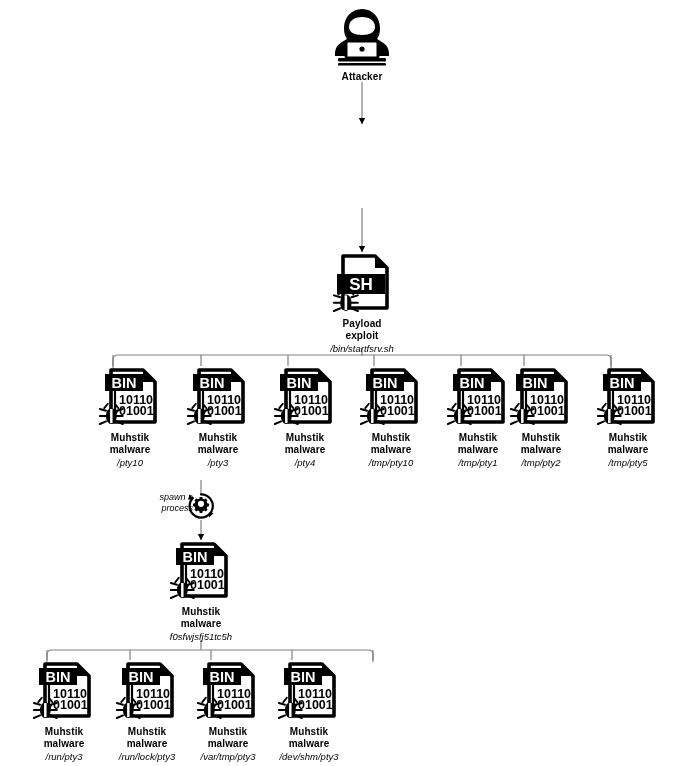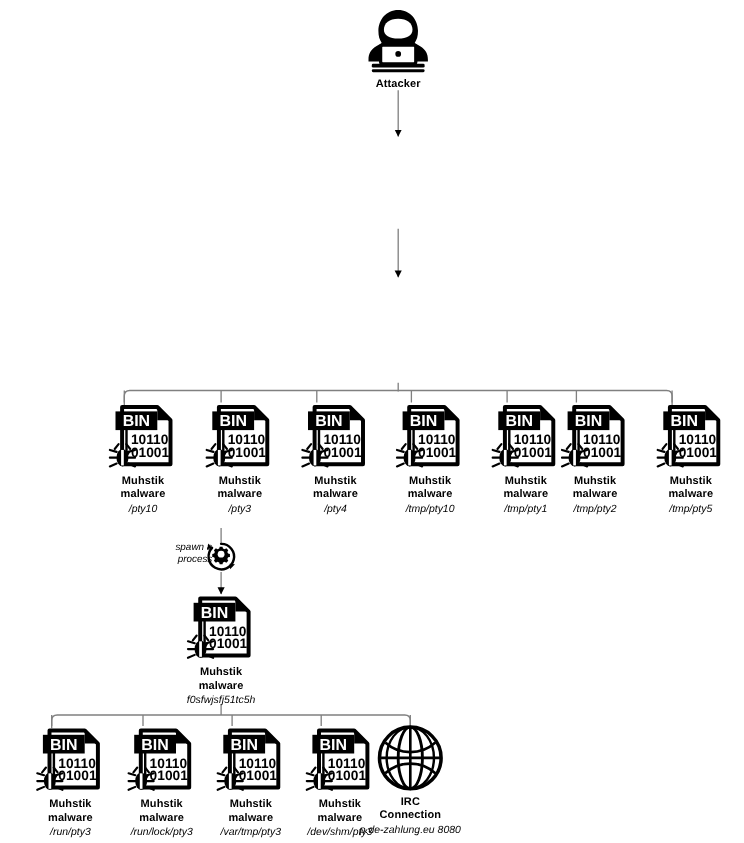--- a/index.html
+++ b/index.html
@@ -63,20 +63,40 @@
         <rect x="14" y="33" width="32" height="17" rx="2" fill="#fff" stroke="#000" stroke-width="3"></rect>
         <circle cx="30" cy="41" r="2.6" fill="#000"></circle>
         <rect x="6" y="50" width="48" height="3.4" rx="1.2" fill="#000"></rect>
         <rect x="6" y="55" width="48" height="2.6" rx="1.2" fill="#000"></rect>
       </svg>
     </div>
     <div class="caption" style="margin-top:5px;">Attacker</div>
   </div>
 
 
+  <div class="node" style="left:312px;top:252px;width:100px;">
+    <div class="glyph" style="width:66px;height:62px;">
+      <svg viewBox="0 0 66 62" width="66" height="62">
+        <path d="M14 4 L46 4 L58 16 L58 56 L14 56 Z" fill="#fff" stroke="#000" stroke-width="3.6" stroke-linejoin="round"></path>
+        <path d="M46 4 L46 16 L58 16 Z" fill="#000"></path>
+        <rect x="8" y="22" width="48" height="20" fill="#000"></rect>
+        <text x="32" y="38" font-family="Liberation Sans, sans-serif" font-size="17" font-weight="bold" fill="#fff" text-anchor="middle">SH</text>
+        <g transform="translate(4,36) scale(0.92)">
+          <path d="M10 2 L6 7 M18 2 L22 7" stroke="#000" stroke-width="2.2" fill="none" stroke-linecap="round"></path>
+          <ellipse cx="14" cy="16" rx="6.2" ry="9" fill="#000"></ellipse>
+          <rect x="12.6" y="8" width="2.8" height="16" fill="#fff"></rect>
+          <path d="M8 10 L1 8 M8 16 L1 16 M8 22 L1 25
+                   M20 10 L27 8 M20 16 L27 16 M20 22 L27 25" stroke="#000" stroke-width="2.2" stroke-linecap="round"></path>
+        </g>
+      </svg>
+    </div>
+    <div class="caption" style="margin-top:4px;">Payload</div>
+    <div class="caption">exploit</div>
+    <div class="path">/bin/startfsrv.sh</div>
+  </div>
 
   <div class="spawn-label" style="left:133px;top:492px;">
     <div>spawn a</div>
     <div>process</div>
   </div>
   <div class="node" style="left:185px;top:491px;width:32px;">
     <div class="glyph" style="width:30px;height:30px;">
       <svg viewBox="0 0 30 30" width="30" height="30">
         <path d="M15 3.4 A11.6 11.6 0 1 1 6.8 7" stroke="#000" stroke-width="2.2" fill="none" stroke-linecap="round"></path>
         <path d="M3.2 3.2 L7.4 7.6 L2.6 8.2 Z" fill="#000"></path>
@@ -372,30 +392,14 @@
               <path d="M8 10 L1 8 M8 16 L1 16 M8 22 L1 25 M20 10 L27 8 M20 16 L27 16 M20 22 L27 25" stroke="#000" stroke-width="2.2" stroke-linecap="round"></path>
             </g>
           </svg>
         </div>
         <div class="caption" style="margin-top:4px;">Muhstik</div>
         <div class="caption">malware</div>
         <div class="path">/dev/shm/pty3</div>
       </div>
     </div>
 
-  <div class="node" style="left:323px;top:658px;width:100px;">
-    <div class="glyph" style="width:62px;height:62px;">
-      <svg viewBox="0 0 62 62" width="62" height="62">
-        <circle cx="31" cy="31" r="28" fill="#fff" stroke="#000" stroke-width="3.2"></circle>
-        <ellipse cx="31" cy="31" rx="11" ry="28" fill="none" stroke="#000" stroke-width="2.6"></ellipse>
-        <ellipse cx="31" cy="31" rx="21.5" ry="28" fill="none" stroke="#000" stroke-width="2.2"></ellipse>
-        <line x1="31" y1="3" x2="31" y2="59" stroke="#000" stroke-width="2.4"></line>
-        <line x1="3" y1="31" x2="59" y2="31" stroke="#000" stroke-width="2.6"></line>
-        <path d="M8.2 17 A 34 34 0 0 0 53.8 17" fill="none" stroke="#000" stroke-width="2.4"></path>
-        <path d="M8.2 45 A 34 34 0 0 1 53.8 45" fill="none" stroke="#000" stroke-width="2.4"></path>
-      </svg>
-    </div>
-    <div class="caption" style="margin-top:4px;">IRC</div>
-    <div class="caption">Connection</div>
-    <div class="path">p.de-zahlung.eu 8080</div>
-  </div>
 
 </div>
 
 </body></html>

